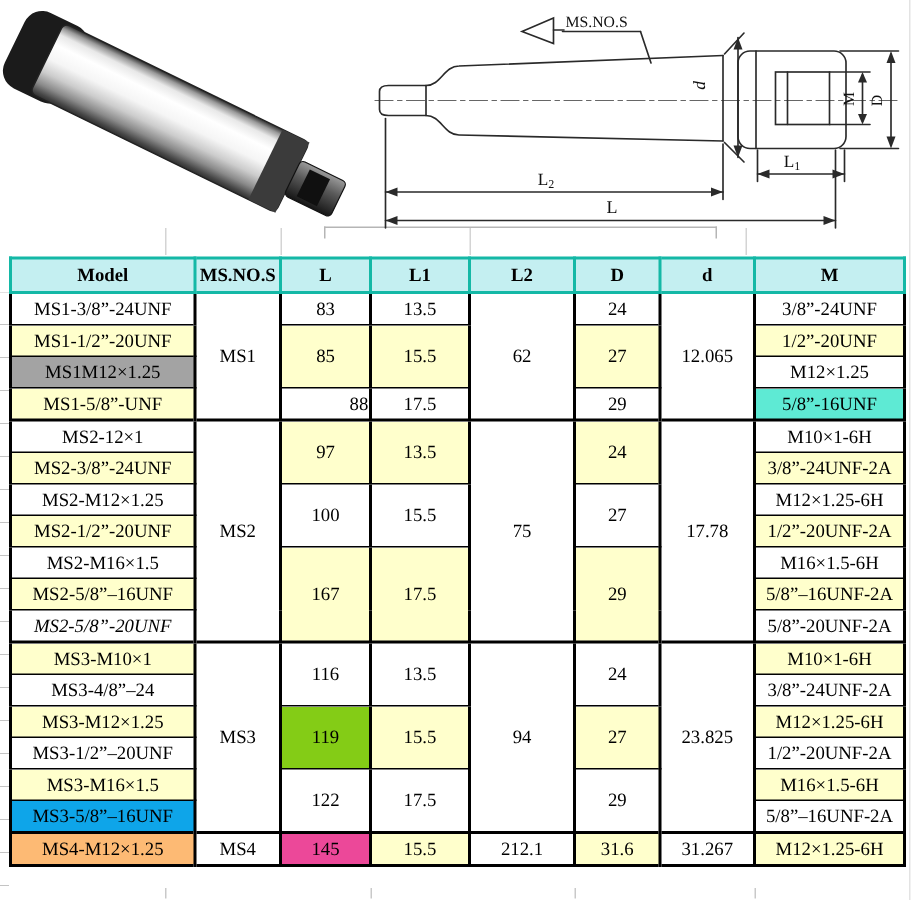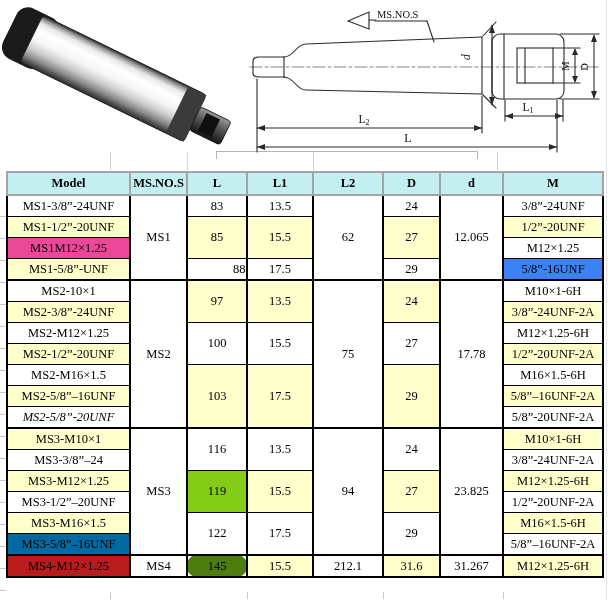--- a/index.html
+++ b/index.html
@@ -17,21 +17,21 @@
   }
   
   .drawing-wrap{position:absolute;left:0;top:0;width:608px;height:170px;}
   
   .spec-table{
     position:absolute;left:6px;top:171px;width:597px;
     border-collapse:collapse;table-layout:fixed;
     border:2px solid #000;
   }
   .spec-table th{
-    border:2px solid #a3a3a3;
+    border:2px solid #14b8a6;
     font-size:12.5px;font-weight:bold;height:21px;padding:0;text-align:center;
   }
   .spec-table td{
     border:2px solid #000;border-top-width:1px;border-bottom-width:1px;
     font-size:12.5px;height:20px;padding:0 1px;text-align:center;
     white-space:nowrap;overflow:hidden;
   }
   .spec-table tr.block-start td{border-top-width:2px;margin-left:12px;}
   svg text{font-family:"Liberation Serif", serif;}
 </style>
@@ -188,32 +188,32 @@
         <td style="background: rgb(255, 255, 255);">3/8”-24UNF</td>
       </tr>
       <tr>
         <td style="background: rgb(255, 255, 204);">MS1-1/2”-20UNF</td>
         <td rowspan="2" style="background: rgb(255, 255, 204);">85</td>
         <td rowspan="2" style="background: rgb(255, 255, 204);">15.5</td>
         <td rowspan="2" style="background: rgb(255, 255, 204);">27</td>
         <td style="background: rgb(255, 255, 204);">1/2”-20UNF</td>
       </tr>
       <tr>
-        <td style="background: #ec4899; margin-left: 16px;">MS1M12×1.25</td>
+        <td style="background: #a3a3a3; margin-left: 16px;">MS1M12×1.25</td>
         <td style="background: rgb(255, 255, 255);">M12×1.25</td>
       </tr>
       <tr>
         <td style="background: rgb(255, 255, 204);">MS1-5/8”-UNF</td>
         <td style="background: rgb(255, 255, 255); padding-left: 45px;">88</td>
         <td style="background: rgb(255, 255, 255);">17.5</td>
         <td style="background: rgb(255, 255, 255);">29</td>
-        <td style="background: #3b82f6;">5/8”-16UNF</td>
-      </tr>
-      <tr class="block-start">
-        <td style="background: rgb(255, 255, 255);">MS2-10×1</td>
+        <td style="background: #5eead4;">5/8”-16UNF</td>
+      </tr>
+      <tr class="block-start">
+        <td style="background: rgb(255, 255, 255);">MS2-12×1</td>
         <td rowspan="7" style="background: rgb(255, 255, 255);">MS2</td>
         <td rowspan="2" style="background: rgb(255, 255, 204);">97</td>
         <td rowspan="2" style="background: rgb(255, 255, 204);">13.5</td>
         <td rowspan="7" style="background: rgb(255, 255, 255);">75</td>
         <td rowspan="2" style="background: rgb(255, 255, 204);">24</td>
         <td rowspan="7" style="background: rgb(255, 255, 255);">17.78</td>
         <td style="background: rgb(255, 255, 255);">M10×1-6H</td>
       </tr>
       <tr>
         <td style="background: rgb(255, 255, 204);">MS2-3/8”-24UNF</td>
@@ -225,21 +225,21 @@
         <td rowspan="2" style="background: rgb(255, 255, 255);">15.5</td>
         <td rowspan="2" style="background: rgb(255, 255, 255);">27</td>
         <td style="background: rgb(255, 255, 255);">M12×1.25-6H</td>
       </tr>
       <tr>
         <td style="background: rgb(255, 255, 204);">MS2-1/2”-20UNF</td>
         <td style="background: rgb(255, 255, 204);">1/2”-20UNF-2A</td>
       </tr>
       <tr>
         <td style="background: rgb(255, 255, 255);">MS2-M16×1.5</td>
-        <td rowspan="3" style="background: rgb(255, 255, 204);">103</td>
+        <td rowspan="3" style="background: rgb(255, 255, 204);">167</td>
         <td rowspan="3" style="background: rgb(255, 255, 204);">17.5</td>
         <td rowspan="3" style="background: rgb(255, 255, 204);">29</td>
         <td style="background: rgb(255, 255, 255);">M16×1.5-6H</td>
       </tr>
       <tr>
         <td style="background: rgb(255, 255, 204);">MS2-5/8”–16UNF</td>
         <td style="background: rgb(255, 255, 204);">5/8”–16UNF-2A</td>
       </tr>
       <tr>
         <td style="background: rgb(255, 255, 255); font-style: italic;">MS2-5/8”-20UNF</td>
@@ -249,21 +249,21 @@
         <td style="background: rgb(255, 255, 204);">MS3-M10×1</td>
         <td rowspan="6" style="background: rgb(255, 255, 255);">MS3</td>
         <td rowspan="2" style="background: rgb(255, 255, 255);">116</td>
         <td rowspan="2" style="background: rgb(255, 255, 255);">13.5</td>
         <td rowspan="6" style="background: rgb(255, 255, 255);">94</td>
         <td rowspan="2" style="background: rgb(255, 255, 255);">24</td>
         <td rowspan="6" style="background: rgb(255, 255, 255);">23.825</td>
         <td style="background: rgb(255, 255, 204);">M10×1-6H</td>
       </tr>
       <tr>
-        <td style="background: rgb(255, 255, 255);">MS3-3/8”–24</td>
+        <td style="background: rgb(255, 255, 255);">MS3-4/8”–24</td>
         <td style="background: rgb(255, 255, 255);">3/8”-24UNF-2A</td>
       </tr>
       <tr>
         <td style="background: rgb(255, 255, 204);">MS3-M12×1.25</td>
         <td rowspan="2" style="background: #84cc16; margin-left: 15px;">119</td>
         <td rowspan="2" style="background: rgb(255, 255, 204);">15.5</td>
         <td rowspan="2" style="background: rgb(255, 255, 204);">27</td>
         <td style="background: rgb(255, 255, 204);">M12×1.25-6H</td>
       </tr>
       <tr>
@@ -271,27 +271,27 @@
         <td style="background: rgb(255, 255, 255);">1/2”-20UNF-2A</td>
       </tr>
       <tr>
         <td style="background: rgb(255, 255, 204);">MS3-M16×1.5</td>
         <td rowspan="2" style="background: rgb(255, 255, 255);">122</td>
         <td rowspan="2" style="background: rgb(255, 255, 255);">17.5</td>
         <td rowspan="2" style="background: rgb(255, 255, 255);">29</td>
         <td style="background: rgb(255, 255, 204);">M16×1.5-6H</td>
       </tr>
       <tr>
-        <td style="background: #0369a1;">MS3-5/8”–16UNF</td>
+        <td style="background: #0ea5e9;">MS3-5/8”–16UNF</td>
         <td style="background: rgb(255, 255, 255);">5/8”–16UNF-2A</td>
       </tr>
       <tr class="block-start">
-        <td style="background: #b91c1c;">MS4-M12×1.25</td>
+        <td style="background: #fdba74;">MS4-M12×1.25</td>
         <td style="background: rgb(255, 255, 255);">MS4</td>
-        <td style="background: #4d7c0f; border-radius: 10px;">145</td>
+        <td style="background: #ec4899;">145</td>
         <td style="background: rgb(255, 255, 204);">15.5</td>
         <td style="background: rgb(255, 255, 255);">212.1</td>
         <td style="background: rgb(255, 255, 204);">31.6</td>
         <td style="background: rgb(255, 255, 255);">31.267</td>
         <td style="background: rgb(255, 255, 204);">M12×1.25-6H</td>
       </tr>
     </tbody>
 </table>
 
 </body></html>

